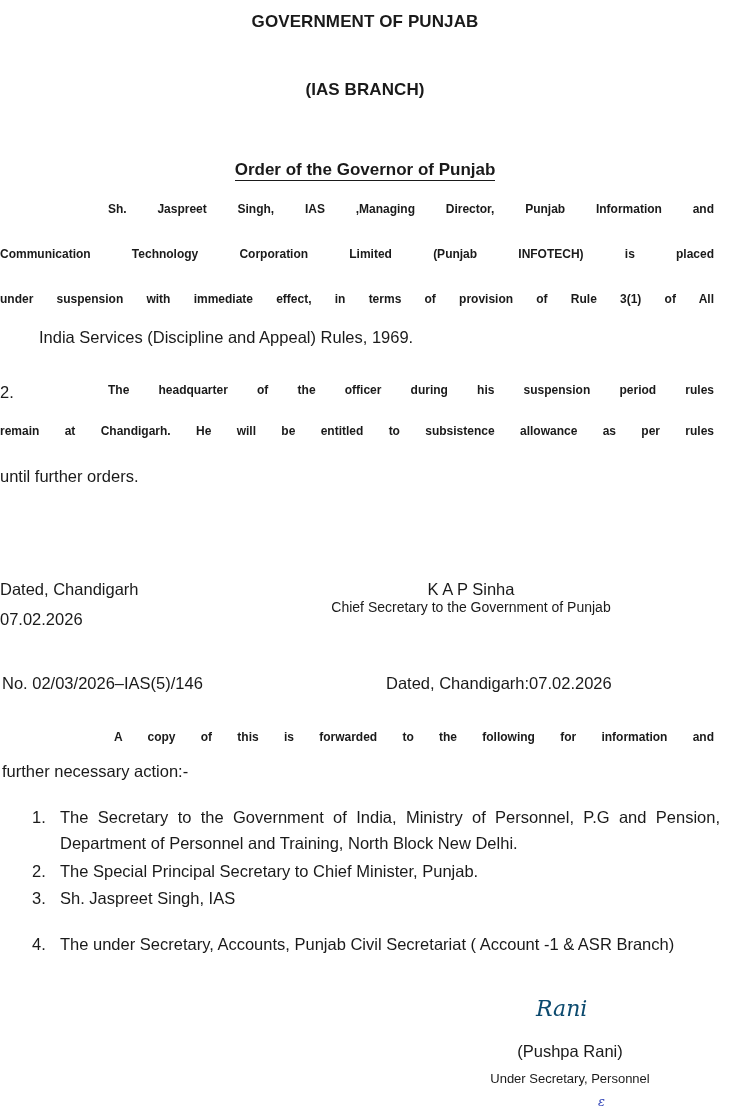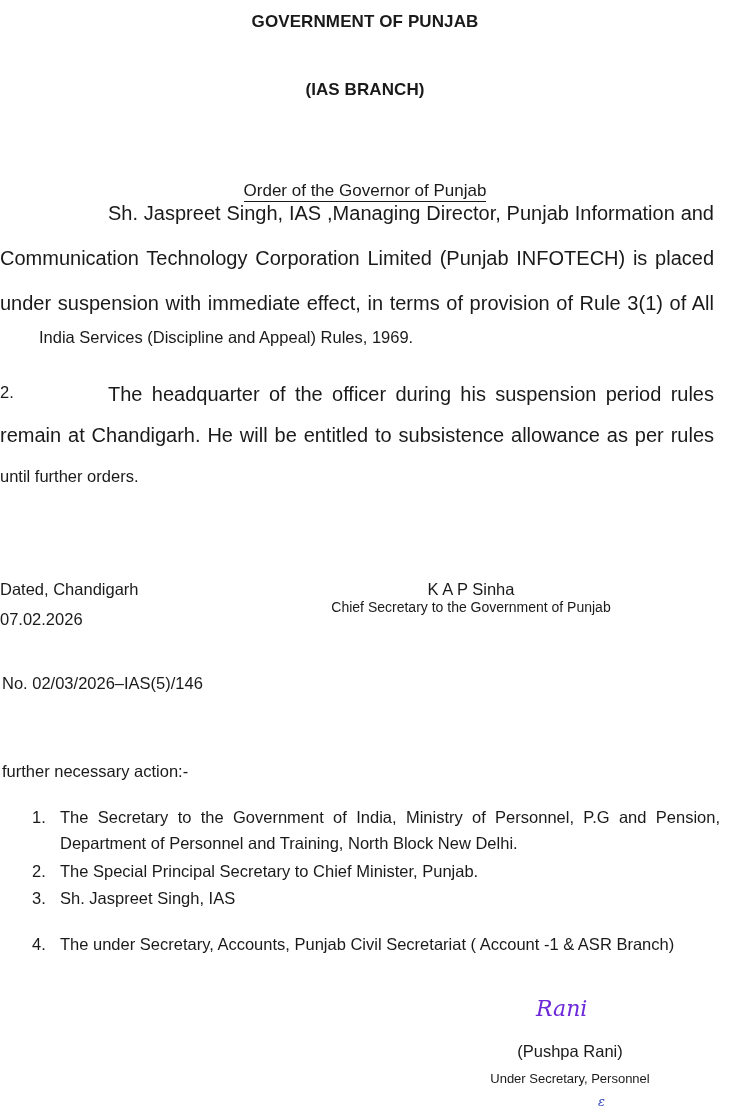--- a/index.html
+++ b/index.html
@@ -25,42 +25,42 @@
       left: 0; width: 730px;
       text-align: center;
       font-weight: bold;
       font-size: 17px;
       letter-spacing: 0.1px;
     }
     .order-title {
       position: absolute;
       left: 0; width: 730px;
       text-align: center;
-      font-weight: normal;
+      font-weight: bold;
       font-size: 17px;
       top: 160px;
-      margin-top: 21px;
     }
     .order-title span {
       border-bottom: 1.6px solid #1a1a1a;
       padding-bottom: 1px;
     }
     .line {
       position: absolute;
       font-size: 16.5px;
       white-space: nowrap;
     }
     .justify-line {
       position: absolute;
       left: 0;
       width: 714px;
-      font-size: 20px;
+      font-size: 12px;
       text-align: justify;
       text-align-last: justify;
       white-space: nowrap;
+      font-weight: bold;
     }
     .list-item {
       position: absolute;
       left: 32px;
       width: 688px;
       font-size: 16.5px;
       line-height: 26px;
     }
     .list-item .num {
       position: absolute;
@@ -72,21 +72,21 @@
       margin-left: 28px;
     }
     .sig-block {
       position: absolute;
       text-align: center;
     }
     .signature {
       position: absolute;
       font-family: "DejaVu Serif", serif;
       font-style: italic;
-      color: #6d28d9;
+      color: #0c4a6e;
       font-size: 22px;
       text-align: right;
     }
     .initial-mark {
       position: absolute;
       font-family: "DejaVu Serif", serif;
       font-style: italic;
       color: #2b3fb5;
       font-size: 13px;
     }
@@ -119,21 +119,23 @@
 
   <div class="line" style="top:580px; left:0;">Dated, Chandigarh</div>
   <div class="line" style="top:610px; left:0;">07.02.2026</div>
 
   <div class="sig-block" style="top:580px; left:276px; width:390px;">
     <div style="font-size:16.5px;">K A P Sinha</div>
     <div style="font-size:14px; ">Chief Secretary to the Government of Punjab</div>
   </div>
 
   <div class="line" style="top:674px; left:2px;">No. 02/03/2026–IAS(5)/146</div>
+  <div class="line" style="top:674px; left:386px;">Dated, Chandigarh:07.02.2026</div>
 
+  <div class="justify-line" style="top:730px; left:114px; width:600px;">A copy of this is forwarded to the following for information and</div>
   <div class="line" style="top:762px; left:2px;">further necessary action:-</div>
 
   <div>
     <div class="list-item" style="top:804px;">
       <span class="num">1.</span>
       <span class="txt" style="text-align:justify;">The Secretary to the Government of India, Ministry of Personnel, P.G and Pension, Department of Personnel and Training, North Block New Delhi.</span>
     </div>
     <div class="list-item" style="top:858px;">
       <span class="num">2.</span>
       <span class="txt">The Special Principal Secretary to Chief Minister, Punjab.</span>

